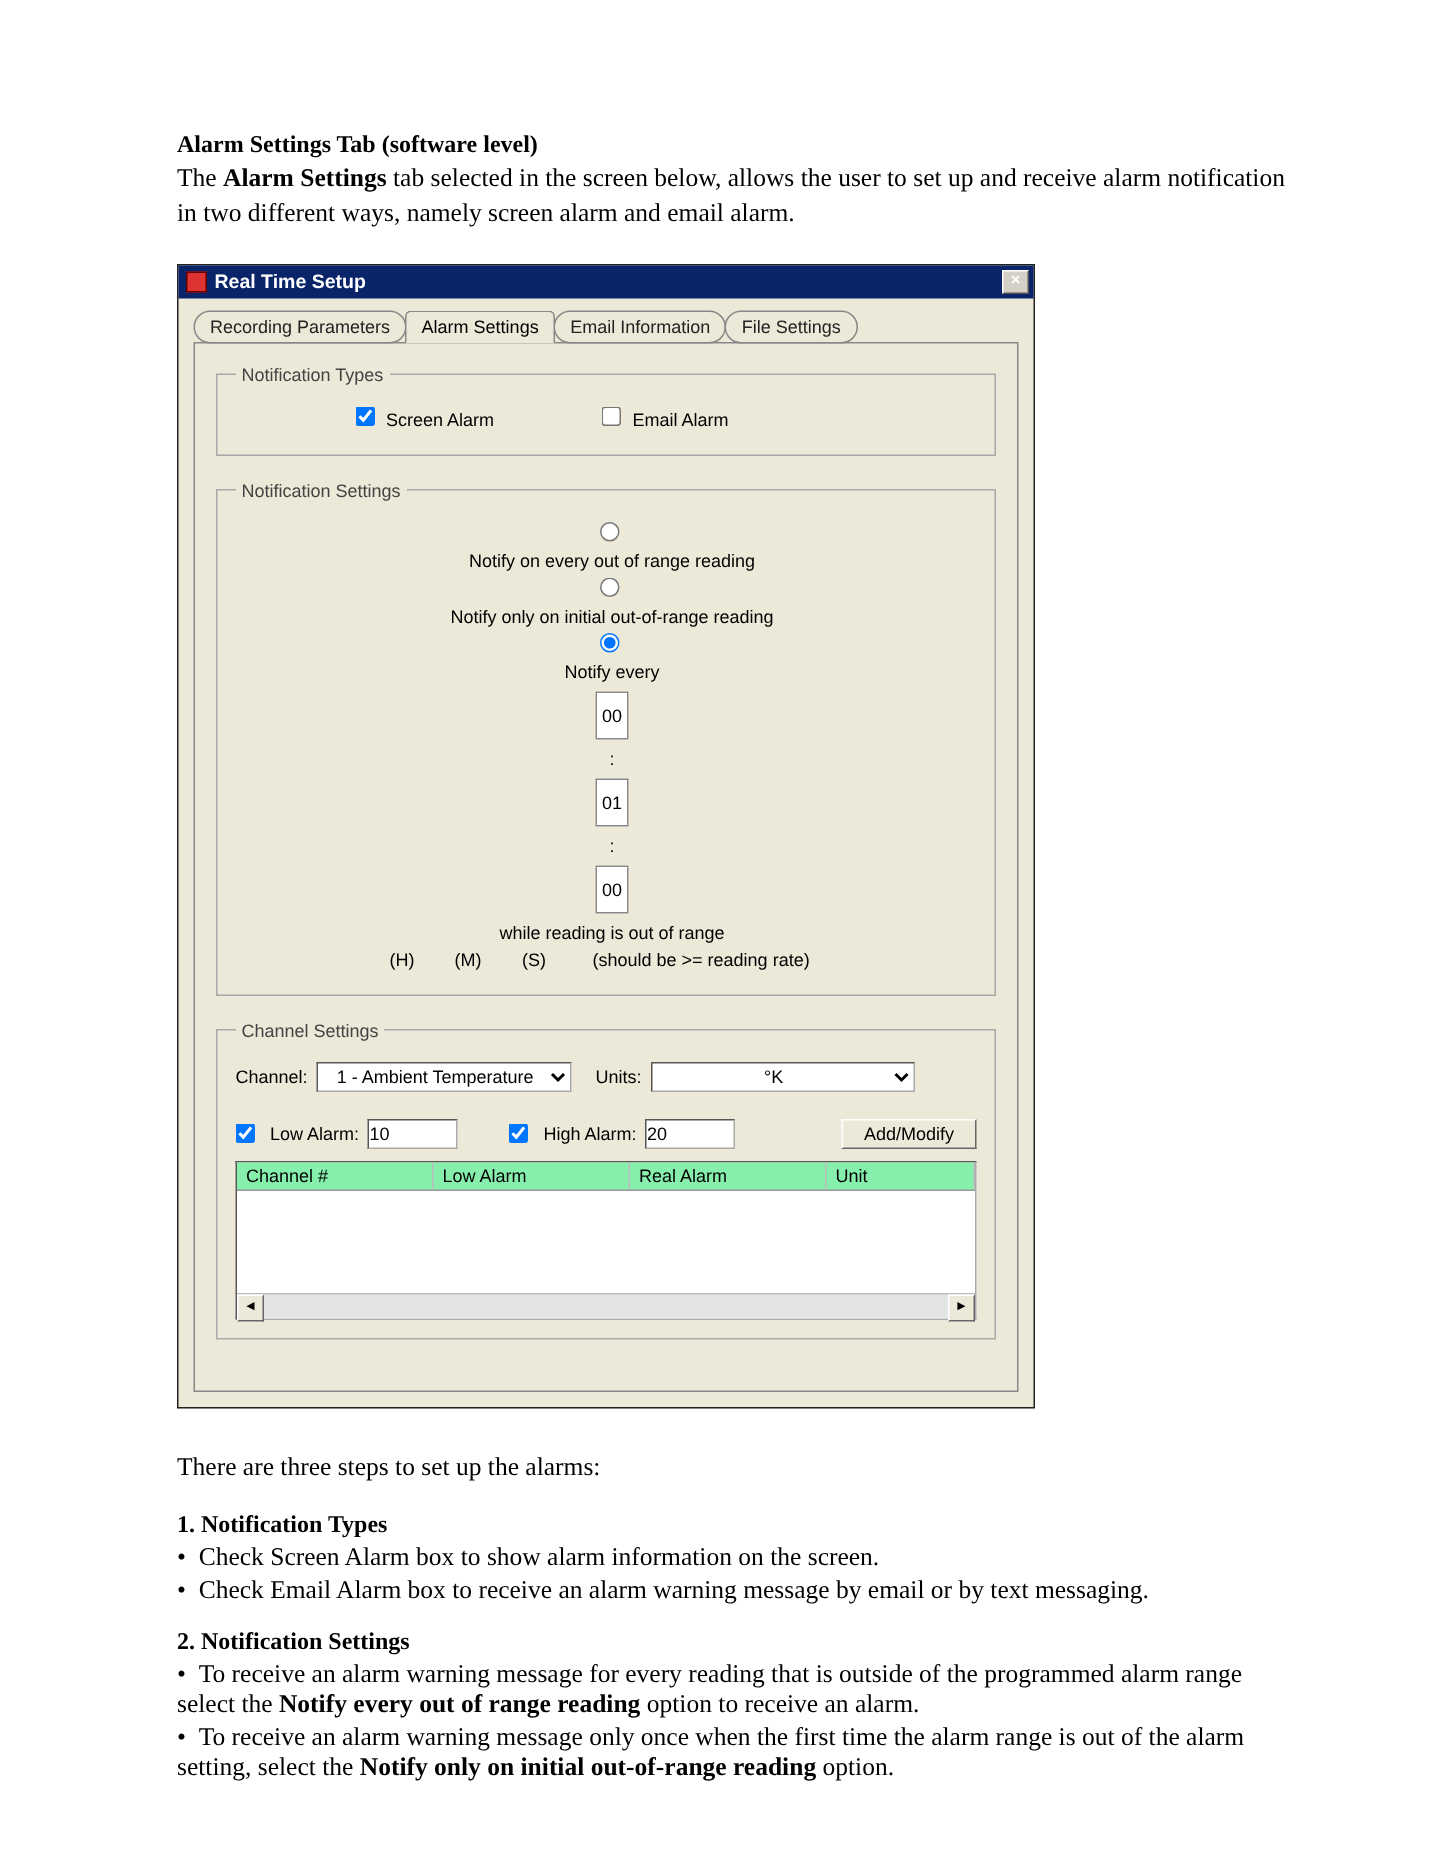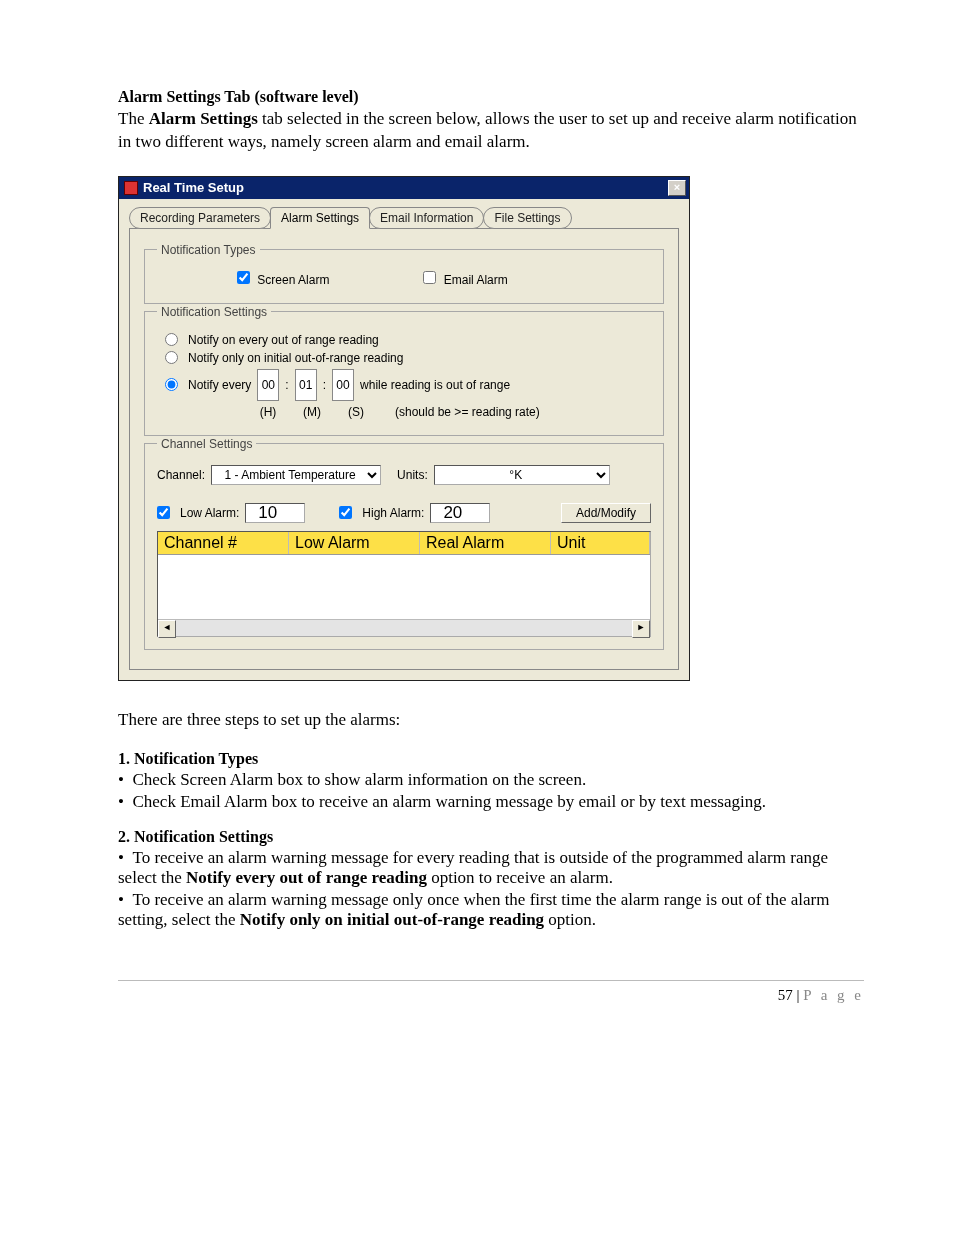--- a/index.html
+++ b/index.html
@@ -76,65 +76,65 @@
   .tab.inactive { color:#222;border-radius:11px; }
   .tab-area {
     border: 1px solid #888;
     margin-top: -1px;
     padding: 14px 14px 18px 14px;
     background: #ece9d8;
   }
 
   fieldset.group {
     border: 1px solid #a8a8a8;
-    margin: 0 0 1px 0;
+    margin: 0 0 16px 0;
     padding: 10px 12px 12px 12px;
   }
   fieldset.group > legend {
     font-size: 12px; padding: 0 4px; color: #444;
   }
 
   .row { display:flex; align-items:center; gap:6px; margin:4px 0; }
-  .row.indent { padding-left: 8px; }
+  .row.indent { padding-left: 8px; flex-direction: column; }
   input[type="checkbox"], input[type="radio"] { margin: 0 4px 0 0; }
 
   .tiny {
     width: 22px; height: 32px; font-size: 12px;
     border: 1px solid #888; background: #fff; text-align: center;
     box-sizing: border-box;
   }
   .col-label { width: 30px; text-align:center; }
 
   .combo {
     height: 20px; border: 1px inset #aaa; background: #fff;
     font-size: 12px; box-sizing: border-box; text-align: center;
   }
   .txt {
     height: 20px; border: 1px inset #aaa; background: #fff;
-    font-size: 17px; padding: 1px 12px; box-sizing: border-box;
+    font-size: 12px; padding: 1px 0; box-sizing: border-box;
   }
 
   .btn {
     font-family: "MS Sans Serif", Arial, sans-serif;
     font-size: 12px;
     padding: 2px 14px;
     background: #ece9d8;
     border: 1px solid #fff;
     border-right-color:#666; border-bottom-color:#666;
   }
 
   .listbox {
     border: 1px inset #aaa;
     background: #fff;
     height: 104px;
     position: relative;
     margin-top: 8px;
   }
   .listhead {
-    display:flex; font-size:16px; background:#fde047;
+    display:flex; font-size:12px; background:#86efac;
     border-bottom: 1px solid #999;
   }
   .listhead > div {
     padding: 2px 6px; border-right: 1px solid #bbb;
   }
   .c1{width:118px} .c2{width:118px} .c3{width:118px} .c4{flex:1}
   .listbody { height: 62px; }
   .hscroll {
     position:absolute; left:0; right:0; bottom:0; height:16px;
     background:#e4e4e4; display:flex; justify-content:space-between;
@@ -174,21 +174,21 @@
         <div class="tabs">
           <div class="tab inactive">Recording Parameters</div>
           <div class="tab active">Alarm Settings</div>
           <div class="tab inactive">Email Information</div>
           <div class="tab inactive">File Settings</div>
         </div>
         <div class="tab-area">
 
           <fieldset class="group">
             <legend>Notification Types</legend>
-            <div class="row" style="gap:94px; padding-left:80px;">
+            <div class="row" style="gap:72px; padding-left:80px;">
               <label>
                 <input type="checkbox" checked="" style="">
                 <span>Screen Alarm</span>
               </label>
               <label>
                 <input type="checkbox" style="">
                 <span>Email Alarm</span>
               </label>
             </div>
           </fieldset>

